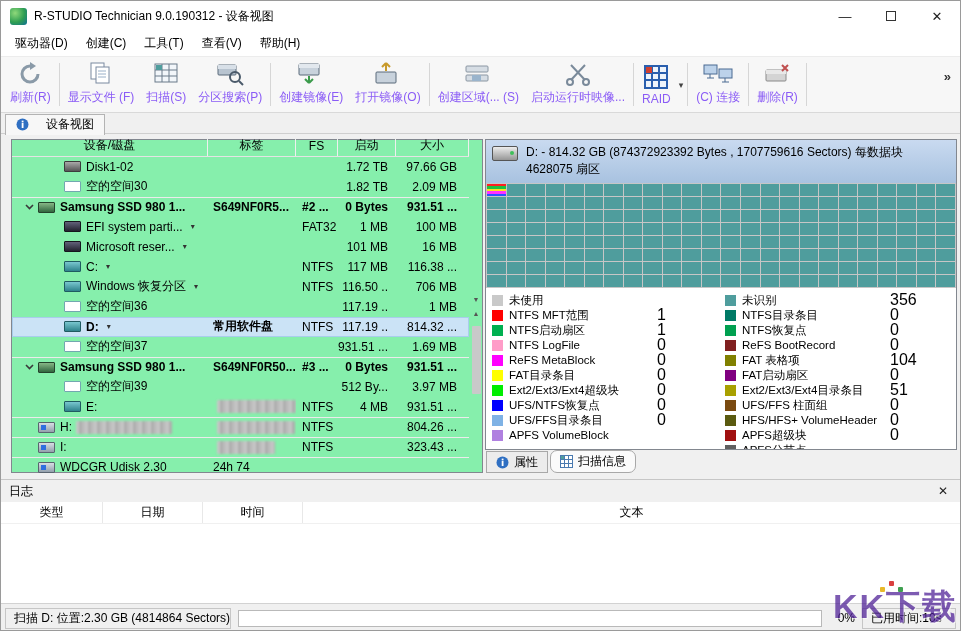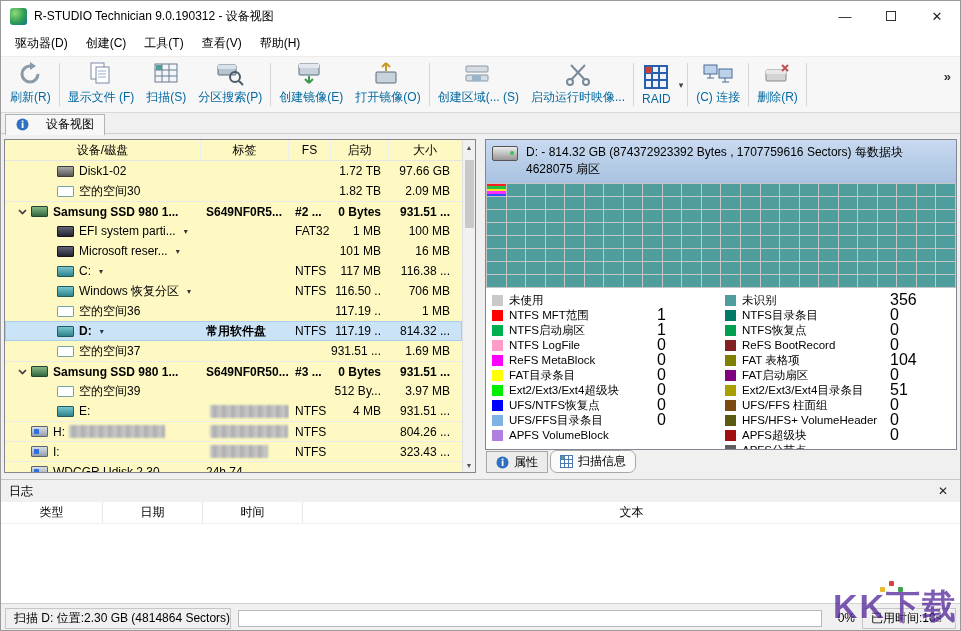--- a/index.html
+++ b/index.html
@@ -21,39 +21,39 @@
   
   .menubar { position:absolute; top:30px; left:0; width:100%; height:25px; background:#fff;
              display:flex; align-items:center; padding-left:5px; }
   .menu-item { padding:4px 9px; white-space:nowrap; }
 
   
   .toolbar { position:absolute; top:55px; left:0; width:100%; height:57px; background:#f7f7f7;
              border-top:1px solid #ececec; border-bottom:1px solid #d9d9d9;
              display:flex; align-items:stretch; padding:2px 3px; overflow:hidden; }
   .tbtn { display:flex; flex-direction:column; align-items:center; justify-content:flex-end;
-          gap:2px; padding:2px 6px 4px; white-space:nowrap; color:#0369a1; }
+          gap:2px; padding:2px 6px 4px; white-space:nowrap; color:#8b5cf6; }
   .ticon { height:28px; display:flex; align-items:flex-end; justify-content:center; }
   .tlabel { font-size:12px; }
   .tsep { width:1px; background:#d6d6d6; margin:4px 2px; flex:none; }
   .tdrop { align-self:center; font-size:9px; color:#444; padding:0 2px; }
   .toverflow { position:absolute; right:4px; top:12px; padding:0 5px; color:#333;
                font-size:13px; font-weight:bold; }
 
   
   .tabline { position:absolute; top:132px; left:0; width:100%; border-top:1px solid #cfcfcf; }
   .tabstrip { position:absolute; top:112px; left:0; width:100%; height:21px; display:flex;
               align-items:flex-end; padding-left:4px; }
   .vtab { display:flex; align-items:center; gap:17px; background:#f7f7f7;
           border:1px solid #b3b3b3; border-bottom:none; padding:2px 10px 3px; height:21px;
           position:relative; z-index:2; margin-bottom:-1px; }
 
   
-  .device-panel { position:absolute; left:3px; top:138px; width:472px; height:334px;
-                  background:#fef9c3; border:1px solid #82878f; display:flex; }
+  .device-panel { position:absolute; left:10px; top:138px; width:472px; height:334px;
+                  background:#86efac; border:1px solid #82878f; display:flex;align-items:center; }
   .table-area { flex:1; display:flex; flex-direction:column; overflow:hidden; min-width:0; }
   .thead { display:flex; height:21px; flex:none; border-bottom:1px solid #e4e4e4; }
   .th { display:flex; align-items:center; justify-content:center; border-right:1px solid #efefef;
         overflow:hidden; white-space:nowrap; }
   .tbody { flex:1; overflow:hidden; }
   .trow { display:flex; height:20px; }
   .cell { display:flex; align-items:center; overflow:hidden; white-space:nowrap; height:100%; }
   .c-name { width:196px; padding-left:8px; }
   .c-label { width:88px; padding-left:5px; }
   .c-fs { width:42px; padding-left:6px; }

